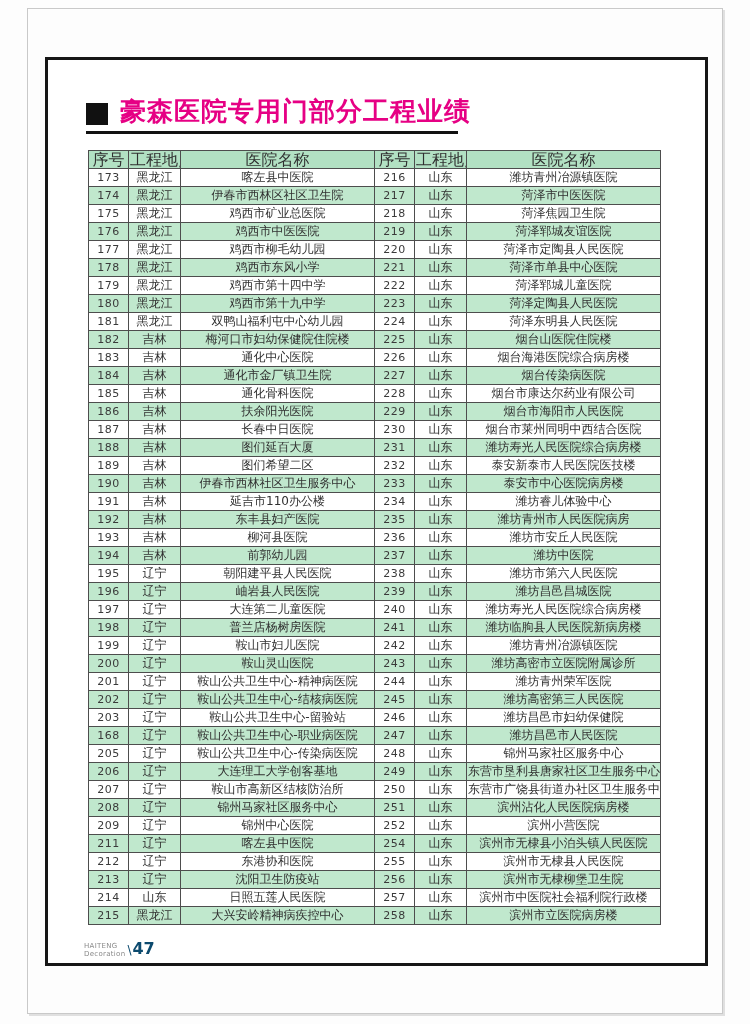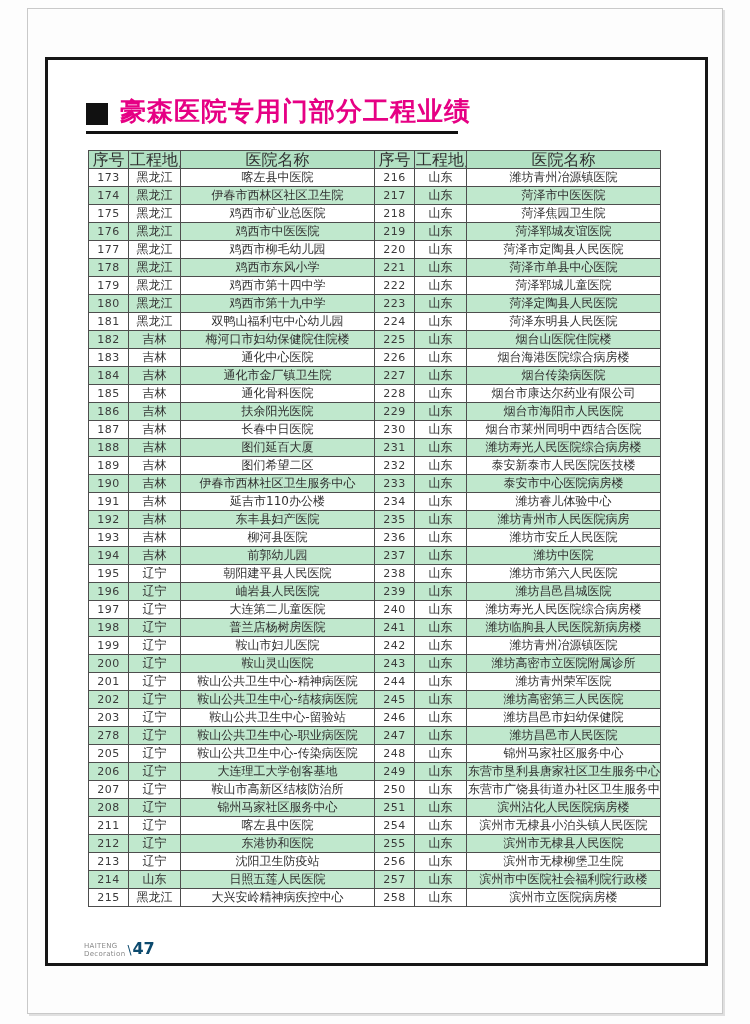--- a/index.html
+++ b/index.html
@@ -338,21 +338,21 @@
         </tr>
         <tr>
           <td class="num">203</td>
           <td>辽宁</td>
           <td>鞍山公共卫生中心-留验站</td>
           <td class="num">246</td>
           <td>山东</td>
           <td>潍坊昌邑市妇幼保健院</td>
         </tr>
         <tr>
-          <td class="num">278</td>
+          <td class="num">168</td>
           <td>辽宁</td>
           <td>鞍山公共卫生中心-职业病医院</td>
           <td class="num">247</td>
           <td>山东</td>
           <td>潍坊昌邑市人民医院</td>
         </tr>
         <tr>
           <td class="num">205</td>
           <td>辽宁</td>
           <td>鞍山公共卫生中心-传染病医院</td>
@@ -376,20 +376,28 @@
           <td>山东</td>
           <td>东营市广饶县街道办社区卫生服务中心</td>
         </tr>
         <tr>
           <td class="num">208</td>
           <td>辽宁</td>
           <td>锦州马家社区服务中心</td>
           <td class="num">251</td>
           <td>山东</td>
           <td>滨州沾化人民医院病房楼</td>
+        </tr>
+        <tr>
+          <td class="num">209</td>
+          <td>辽宁</td>
+          <td>锦州中心医院</td>
+          <td class="num">252</td>
+          <td>山东</td>
+          <td>滨州小营医院</td>
         </tr>
         <tr>
           <td class="num">211</td>
           <td>辽宁</td>
           <td>喀左县中医院</td>
           <td class="num">254</td>
           <td>山东</td>
           <td>滨州市无棣县小泊头镇人民医院</td>
         </tr>
         <tr>

